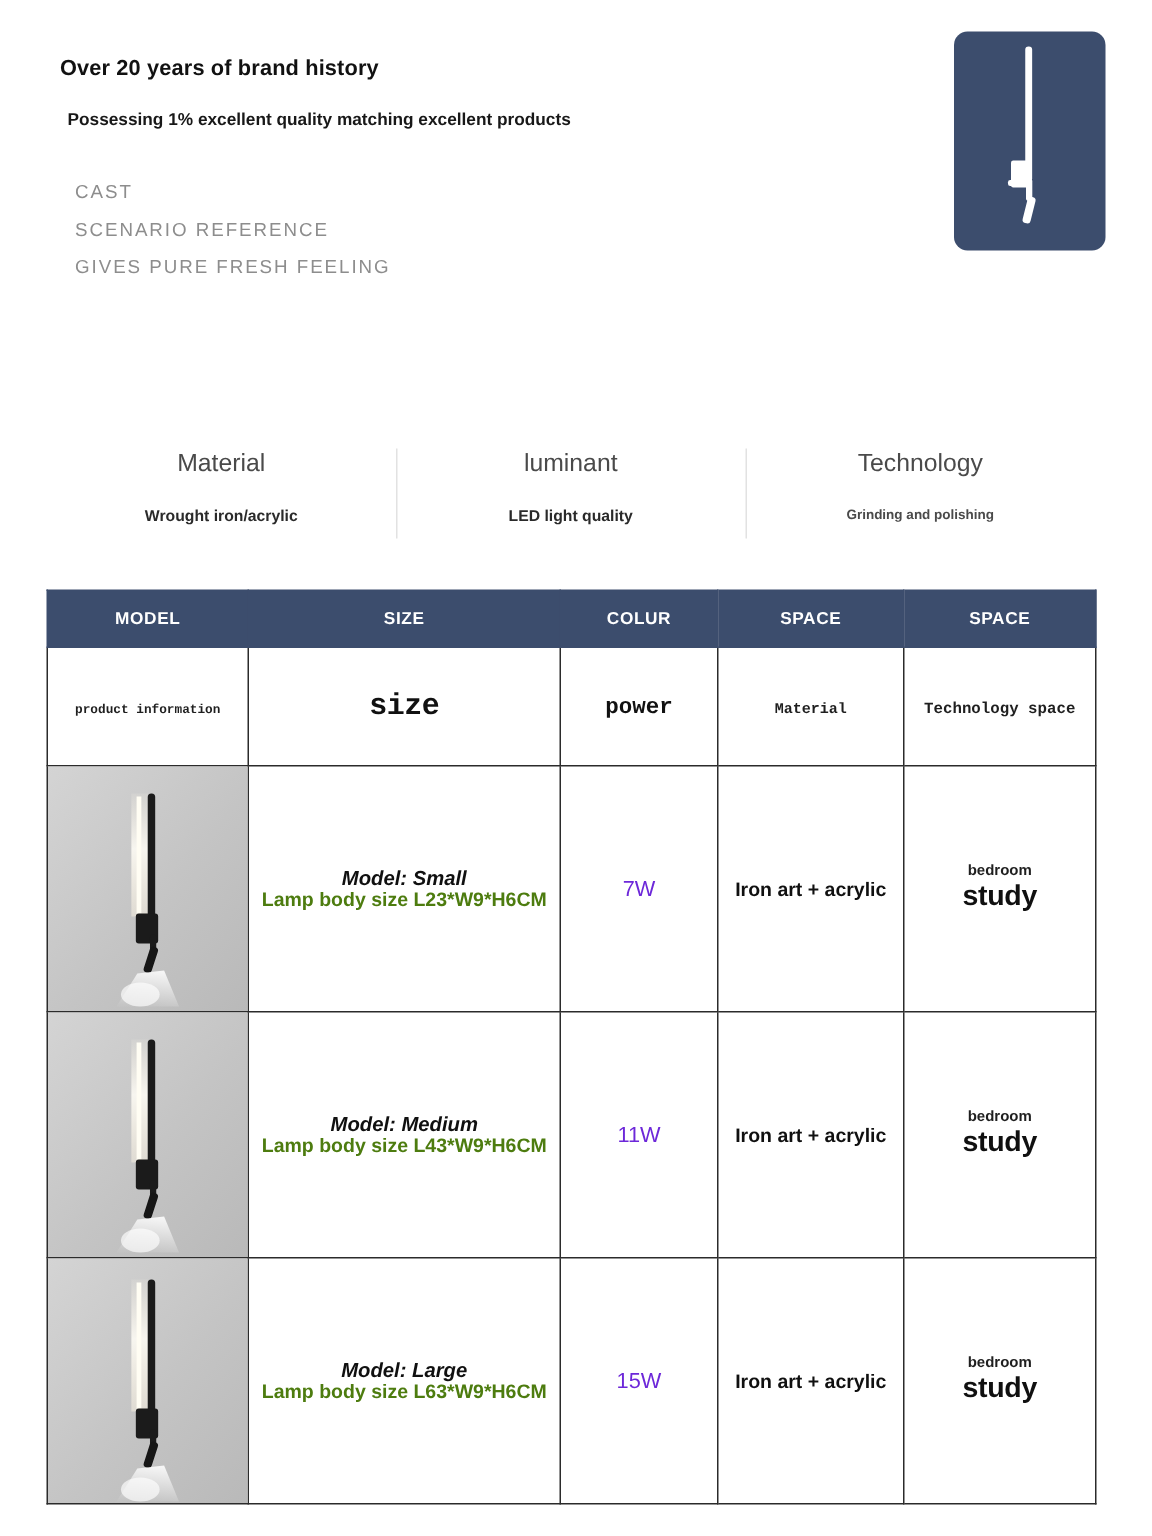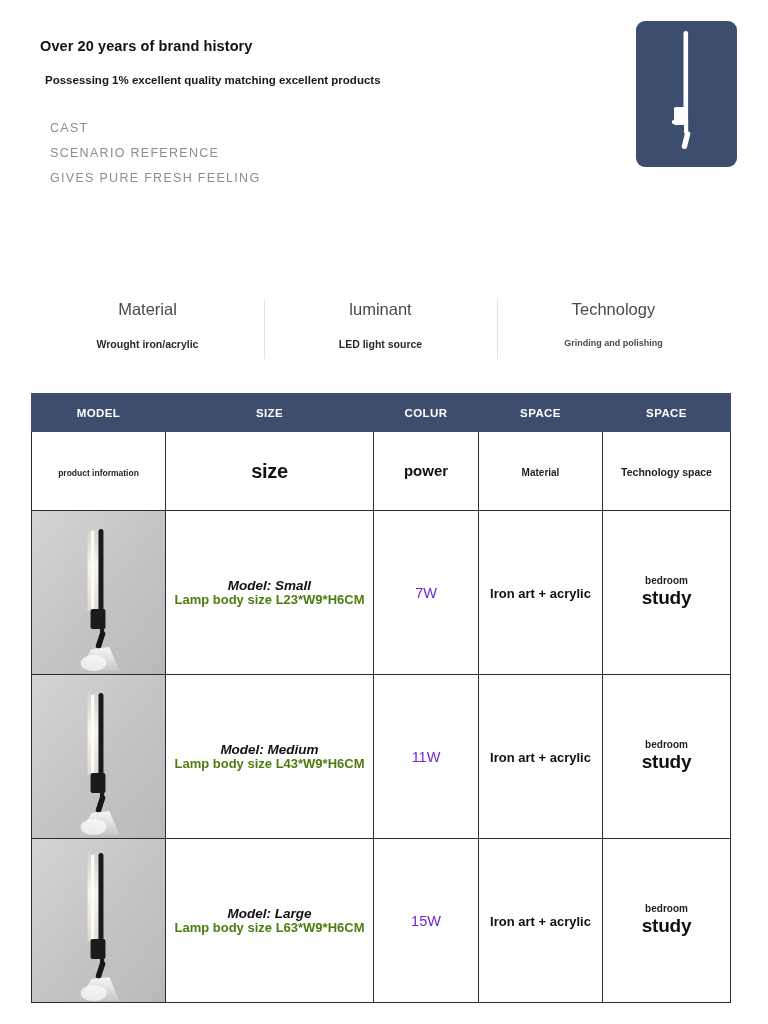--- a/index.html
+++ b/index.html
@@ -135,21 +135,21 @@
     margin-left: 28px;
   }
 
   .col-model  { width: 134px; }
   .col-size   { width: 208px; }
   .col-colour { width: 105px; }
   .col-space1 { width: 124px; }
   .col-space2 { width: 128px; }
 
   
-  .subhead-row td { height: 78px; }
+  .subhead-row td { height: 78px; font-family: Liberation Mono, monospace; }
   .sh-product { font-size: 8.5px; color: #1f1f1f; font-weight: bold; }
   .sh-size    { font-size: 20px;  color: #111111; font-weight: bold; letter-spacing: -0.3px; }
   .sh-power   { font-size: 15px;  color: #111111; font-weight: bold; }
   .sh-material{ font-size: 10px;  color: #1f1f1f; font-weight: bold; }
   .sh-space   { font-size: 10.5px;color: #1f1f1f; font-weight: bold; }
 
   
   .prod-row td { height: 163px; }
   .photo-cell {
     padding: 0;
@@ -234,21 +234,21 @@
   </svg>
 </div>
 
 <div class="features">
   <div class="feature-col">
     <div class="feature-title">Material</div>
     <div class="feature-sub">Wrought iron/acrylic</div>
   </div>
   <div class="feature-col">
     <div class="feature-title">luminant</div>
-    <div class="feature-sub">LED light source</div>
+    <div class="feature-sub">LED light quality</div>
   </div>
   <div class="feature-col tech">
     <div class="feature-title">Technology</div>
     <div class="feature-sub">Grinding and polishing</div>
   </div>
 </div>
 
 <table class="spec-table">
   <colgroup>
     <col class="col-model">

